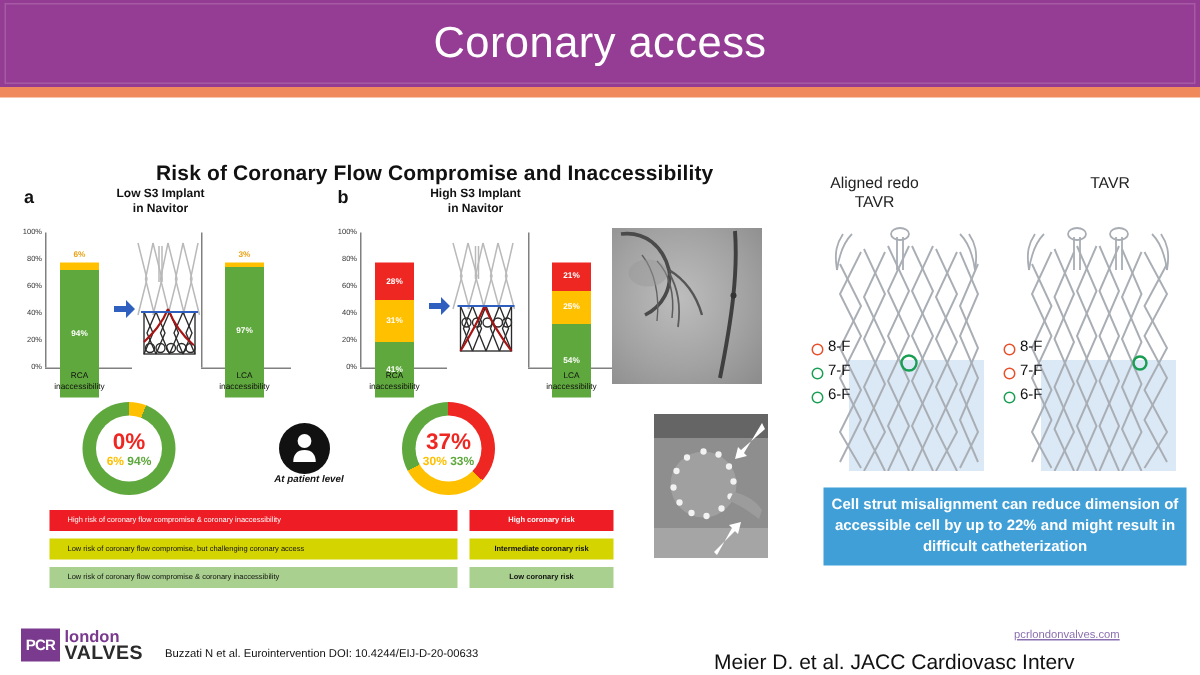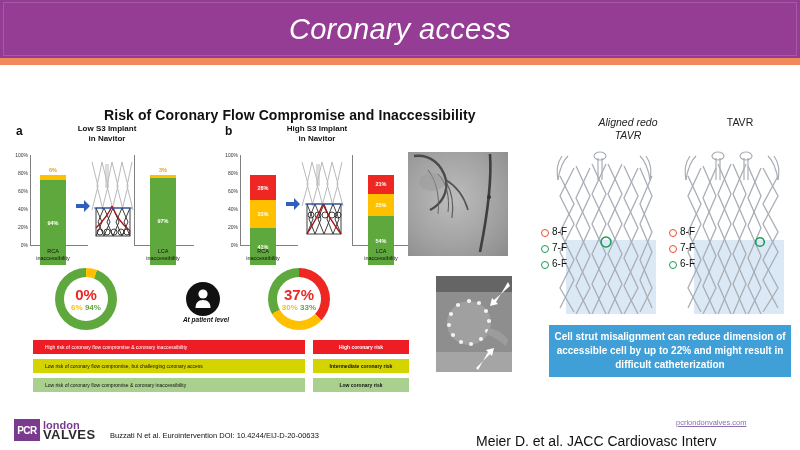--- a/index.html
+++ b/index.html
@@ -12,21 +12,21 @@
   }
   
   .header-band {
     position: absolute; left: 0; top: 0; width: 800px; height: 58px;
     background: #943b93;
   }
   .header-inner {
     position: absolute; left: 3px; top: 2px; width: 794px; height: 54px;
     background: #953d94;
     border: 1px solid #a65aa3;
-    display: flex; align-items: center; justify-content: center; font-style: italic;
+    display: flex; align-items: center; justify-content: center;
   }
   .slide-title {
     color: #ffffff; font-size: 29px; font-weight: 400;
     letter-spacing: .3px;
   }
   .header-rule {
     position: absolute; left: 0; top: 58px; width: 800px; height: 7px;
     background: #f08a5d;
   }
   
@@ -114,21 +114,21 @@
   .legend-short { left: 313px; width: 96px; justify-content: center; font-weight: bold; }
   .lg-red { background: #ee1c25; color: #ffffff; }
   .lg-yel { background: #d4d400; color: #111; }
   .lg-grn { background: #a9d08e; color: #111; }
 
   
   .redo-head {
     position: absolute; font-size: 10.5px; color: #222; text-align: center;
     width: 120px; line-height: 13px;
   }
-  .redo-head-a { left: 568px; top: 116px; font-style: italic; }
+  .redo-head-a { left: 523px; top: 116px; }
   .redo-head-b { left: 680px; top: 116px; }
 
   .valve-box { position: absolute; }
   .fr-list { position: absolute; }
   .fr-item {
     display: flex; align-items: flex-end; gap: 3px;
     font-size: 10px; color: #111; margin-bottom: 5px;
   }
   .fr-dot {
     width: 8px; height: 8px; border-radius: 50%;

